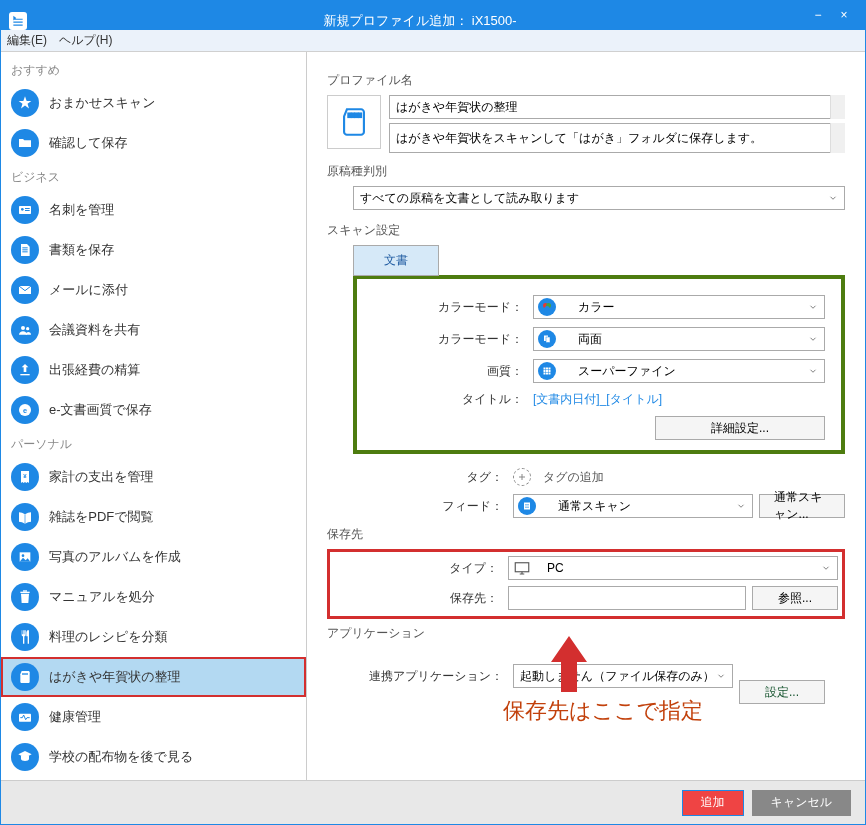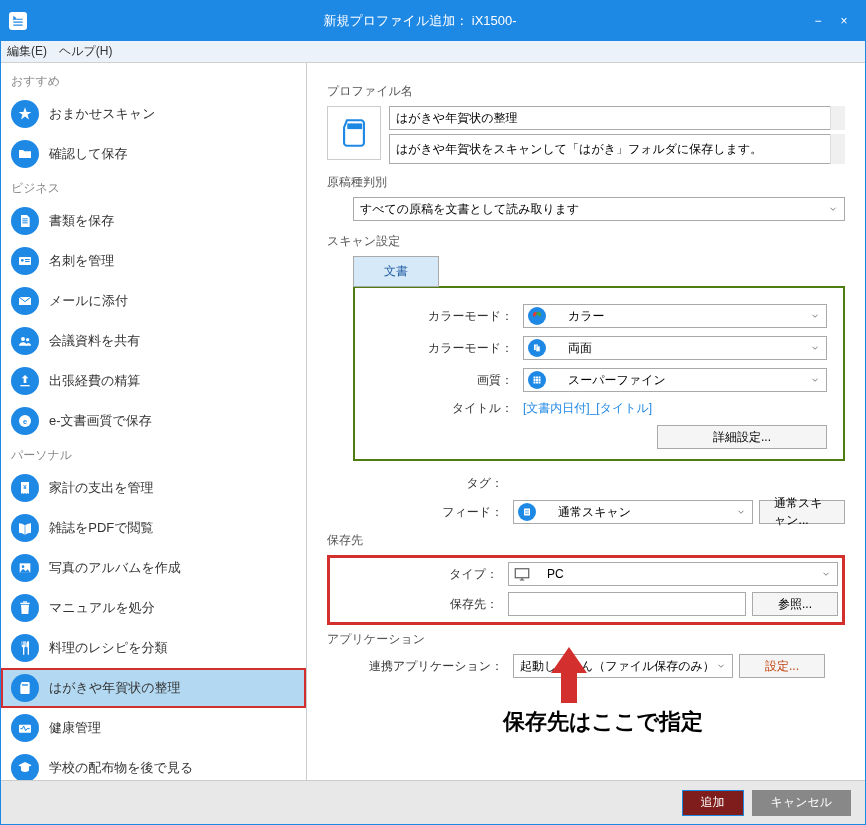--- a/index.html
+++ b/index.html
@@ -1,18 +1,18 @@
 <!DOCTYPE html>
 <html><head>
 <meta charset="utf-8">
 <style>
 * { box-sizing: border-box; margin: 0; padding: 0; }
 body { font-family: "Meiryo UI", "Yu Gothic UI", sans-serif; font-size: 12px; background: #f0f0f0; }
 .window { width: 866px; height: 825px; background: #fff; border: 1px solid #1e88e5; display: flex; flex-direction: column; }
-.titlebar { height: 40px; background: #1e88e5; color: #fff; display: flex; align-items: center; padding: 0 8px; position: relative; }
+.titlebar { height: 29px; background: #1e88e5; color: #fff; display: flex; align-items: flex-end; padding: 0 8px; position: relative; }
 .titlebar .logo { width: 18px; height: 18px; background: #fff; border-radius: 3px; margin-right: 8px; display:flex; align-items:center; justify-content:center; }
 .titlebar .logo svg { width:14px; height:14px; }
 .titlebar .title { flex: 1; text-align: center; font-size: 13px; }
 .titlebar .ctrlbtn { width: 26px; height: 30px; display:flex; align-items:center; justify-content:center; cursor:pointer; }
 .menubar { height: 22px; background: #ebf2fa; color: #333; display: flex; align-items: center; padding: 0 6px; border-bottom: 1px solid #d0d0d0; }
 .menubar .menuitem { margin-right: 12px; cursor:pointer; }
 .body { flex:1; display:flex; min-height:0; }
 .sidebar { width: 306px; border-right: 1px solid #ccc; overflow-y:auto; padding:4px 0; }
 .cat { padding: 6px 10px 4px 10px; color: #888; font-size: 12px; }
 .profile-item { display:flex; align-items:center; padding: 6px 10px; cursor:pointer; }
@@ -26,36 +26,36 @@
 .profile-icon-box { width: 54px; height: 54px; border:1px solid #ccc; display:flex; align-items:center; justify-content:center; margin-right: 8px; }
 .profile-icon-box svg { width:34px; height:34px; }
 .profile-name-fields { flex:1; display:flex; flex-direction:column; gap:4px; }
 .input { width:100%; height:24px; border:1px solid #aaa; padding:2px 6px; font-size:12px; }
 .dropdown { height:24px; border:1px solid #aaa; padding:2px 6px; font-size:12px; display:flex; align-items:center; justify-content:space-between; background:#fff; cursor:pointer; }
 .dropdown.wicon { padding-left:4px; }
 .dropdown .left { display:flex; align-items:center; gap:16px; }
 .chev { width:10px; height:10px; }
 .tabs { display:flex; }
 .tab { padding: 6px 30px; border:1px solid #aaa; background:#d6e9f8; color:#1e5aa0; cursor:pointer; font-size:12px; }
-.settings-box { border:2px solid #4d7c0f; padding: 16px 16px 10px 8px; margin-top:-1px; }
+.settings-box { border:4px solid #4d7c0f; padding: 16px 16px 10px 16px; margin-top:-1px; }
 .form-row { display:flex; align-items:center; margin-bottom: 8px; }
 .form-row .flabel { width: 160px; text-align:right; padding-right: 10px; color:#333; font-size:12px; }
 .form-row .fcontrol { flex:1; }
 .icon-circle { width:18px; height:18px; border-radius:50%; background:#1e88e5; display:inline-flex; align-items:center; justify-content:center; margin-right:6px; flex-shrink:0; }
 .icon-circle svg { width:12px; height:12px; }
 .icon-circle.dash { background:#fff; border:1.5px dashed #888; }
 .link { color:#1e88e5; cursor:pointer; }
 .btn { height:24px; padding:0 14px; border:1px solid #aaa; background:#f5f5f5; cursor:pointer; font-size:12px; display:inline-flex; align-items:center; justify-content:center; }
-.btn.disabled { color:#c2410c; cursor:default; }
+.btn.disabled { color:#14532d; cursor:default;margin-top:32px; }
 .detail-btn-row { display:flex; justify-content:flex-end; margin-top:6px; }
 .save-box { border: 3px solid #d32f2f; padding: 4px; margin-top:6px; margin-bottom:6px; }
-.annotation-text { color:#000000; font-size:22px; font-weight:bold; }
+.annotation-text { color:#c2410c; font-size:22px; font-weight:normal; }
 .footer { height: 44px; background:#e8e8e8; border-top:1px solid #ccc; display:flex; align-items:center; justify-content:flex-end; padding:0 14px; gap:8px; }
 .footer .fbtn { height:26px; padding:0 18px; border:1px solid #888; background:#888; color:#fff; cursor:pointer; font-size:12px; }
-.footer .fbtn.primary { background:#7f1d1d; border-color:#1e88e5; }
+.footer .fbtn.primary { background:#ef4444; border-color:#1e88e5; }
 .with-scroll { position:relative; }
 .with-scroll::after { content:""; position:absolute; right:0; top:0; width:14px; height:100%; background:#f0f0f0; border-left:1px solid #ddd; }
 .flex { display:flex; align-items:center; gap:6px; }
 .grow { flex:1; }
 </style>
 </head>
 <body>
 
 <div class="window">
   <div class="titlebar">
@@ -95,38 +95,38 @@
               <path d="M3 6h6l2 2h10v10H3z"></path>
             </svg>
           </div>
         <span class="lbl">確認して保存</span>
       </div>
 
       <div class="cat">ビジネス</div>
       <div class="profile-item">
         <div class="ic">
             <svg viewBox="0 0 24 24" fill="#fff">
+              <rect x="3" y="6" width="18" height="12" rx="1"></rect>
+              <circle cx="8" cy="11" r="2" fill="#1e88e5"></circle>
+              <rect x="12" y="9" width="7" height="1.5" fill="#1e88e5"></rect>
+              <rect x="12" y="12" width="7" height="1.5" fill="#1e88e5"></rect>
+            </svg>
+          </div>
+        <span class="lbl">名刺を管理</span>
+      </div>
+      <div class="profile-item">
+        <div class="ic">
+            <svg viewBox="0 0 24 24" fill="#fff">
               <path d="M6 3h9l4 4v14H6z"></path>
               <rect x="8" y="8" width="8" height="1.5" fill="#1e88e5"></rect>
               <rect x="8" y="11" width="8" height="1.5" fill="#1e88e5"></rect>
               <rect x="8" y="14" width="8" height="1.5" fill="#1e88e5"></rect>
             </svg>
           </div>
         <span class="lbl">書類を保存</span>
-      </div>
-      <div class="profile-item">
-        <div class="ic">
-            <svg viewBox="0 0 24 24" fill="#fff">
-              <rect x="3" y="6" width="18" height="12" rx="1"></rect>
-              <circle cx="8" cy="11" r="2" fill="#1e88e5"></circle>
-              <rect x="12" y="9" width="7" height="1.5" fill="#1e88e5"></rect>
-              <rect x="12" y="12" width="7" height="1.5" fill="#1e88e5"></rect>
-            </svg>
-          </div>
-        <span class="lbl">名刺を管理</span>
       </div>
       <div class="profile-item">
         <div class="ic">
             <svg viewBox="0 0 24 24" fill="#fff">
               <path d="M3 6h18v12H3z"></path>
               <path d="M3 6l9 7 9-7" fill="none" stroke="#1e88e5" stroke-width="1.5"></path>
             </svg>
           </div>
         <span class="lbl">メールに添付</span>
       </div>
@@ -342,20 +342,28 @@
             <div class="fcontrol"><span class="link">[文書内日付]_[タイトル]</span></div>
           </div>
           <div class="detail-btn-row">
             <div class="btn" style="width:170px">詳細設定...</div>
           </div>
         </div>
       </div>
 
       <div class="form-row" style="margin-top:14px;">
         <div class="flabel" style="width:186px">タグ：</div>
+        <div class="fcontrol flex">
+          <span class="icon-circle dash">
+              <svg viewBox="0 0 24 24">
+                <path d="M12 6v12M6 12h12" stroke="#888" stroke-width="2"></path>
+              </svg>
+            </span>
+          <span style="color:#555">タグの追加</span>
+        </div>
       </div>
 
       <div class="form-row">
         <div class="flabel" style="width:186px">フィード：</div>
         <div class="fcontrol flex">
           <div class="dropdown wicon grow">
             <div class="left">
                 <span class="icon-circle">
                   <svg viewBox="0 0 24 24" fill="#fff">
                     <rect x="6" y="5" width="12" height="14"></rect>

